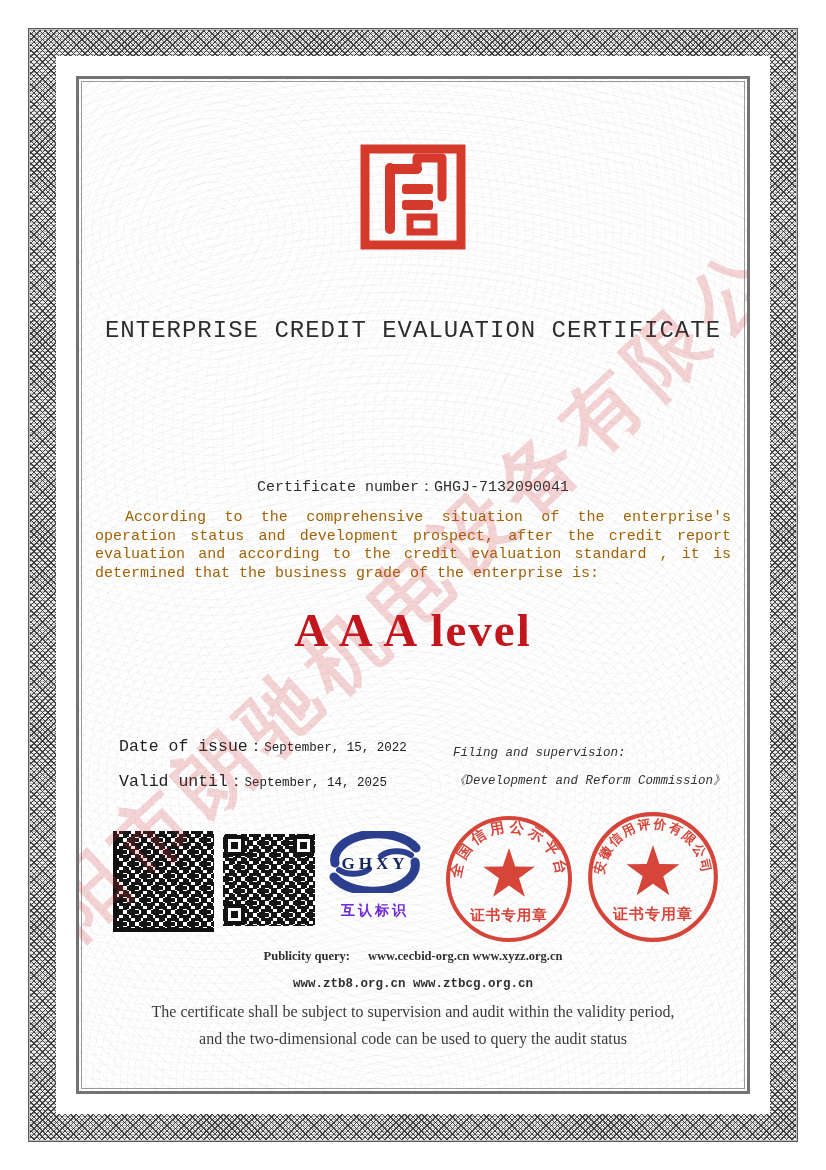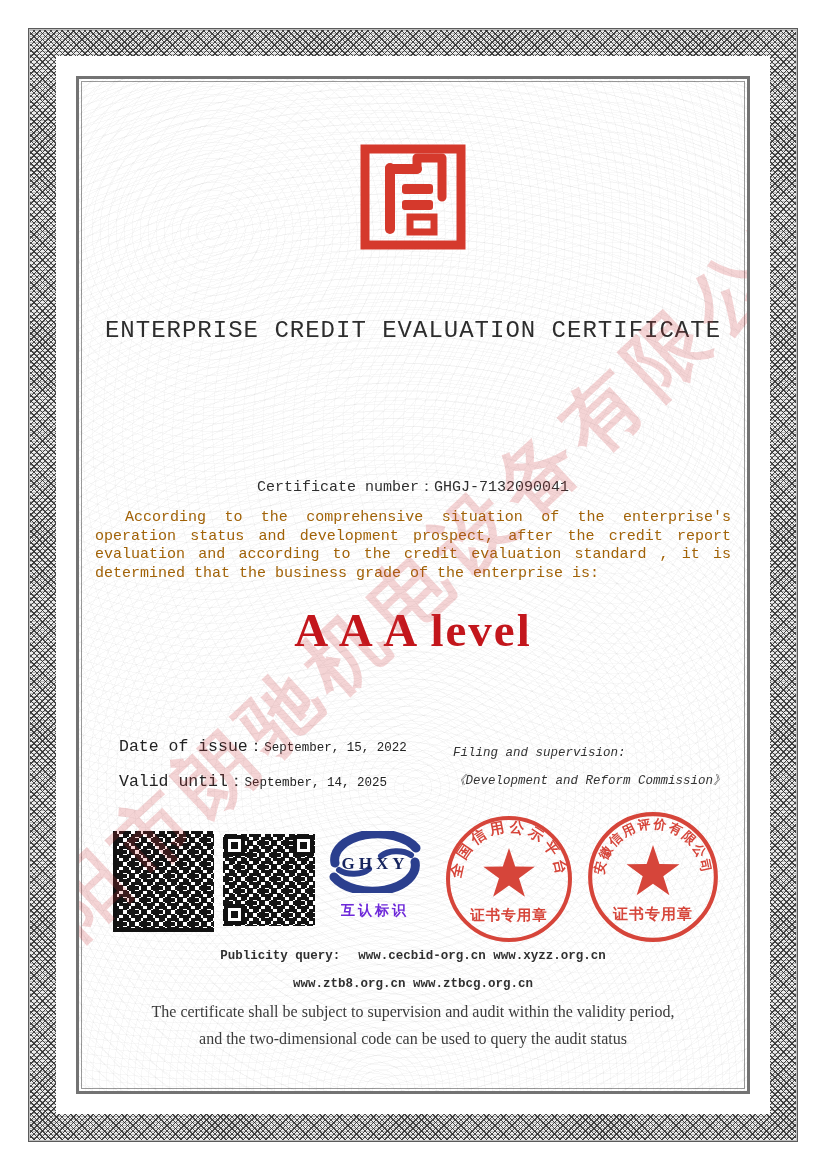--- a/index.html
+++ b/index.html
@@ -80,21 +80,21 @@
   .qr.std { left:144px; top:755px; width:92px; height:92px; }
   .finder { position:absolute; width:21px; height:21px; border:4px solid #111; background:#fff; box-sizing:border-box; }
   .finder::after { content:""; position:absolute; inset:3px; background:#111; }
   .f-tl { left:1px; top:1px; } .f-tr { right:1px; top:1px; } .f-bl { left:1px; bottom:1px; }
   .ghxy { position:absolute; left:248px; top:752px; width:96px; text-align:center; }
   .ghxy-caption { margin-top:4px; font-size:14px; font-weight:bold; letter-spacing:3px; color:#6d28d9; font-family:"DejaVu Sans",sans-serif; }
   .seal { position:absolute; }
   .seal.left { left:364px; top:734px; }
   .seal.right { left:506px; top:730px; }
   .publicity { position:absolute; left:0; width:100%; text-align:center; font-size:12.5px; font-weight:bold; color:#2f2f2f; }
-  .pub1 { top:870px; } .pub2 { top:898px; }
+  .pub1 { top:870px;font-family:Liberation Serif, serif; } .pub2 { top:898px; }
   .publicity .sep { display:inline-block; width:18px; }
   .footer-line {
     position:absolute; left:0; width:100%; text-align:center;
     font-family:"Liberation Serif","DejaVu Serif",serif; font-size:16px; color:#3b3b3b;
   }
   .ft1 { top:924px; } .ft2 { top:951px; }
 </style>
 </head>
 <body>
 

